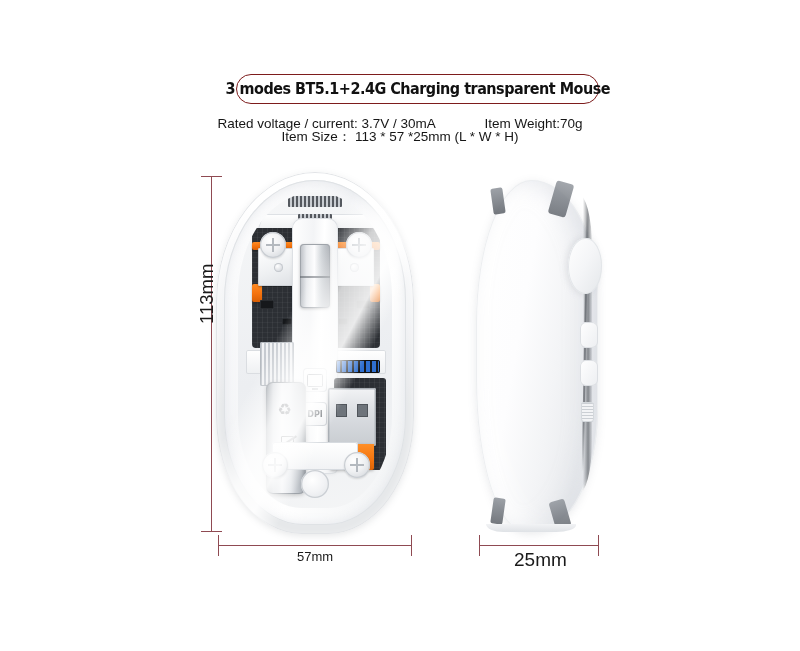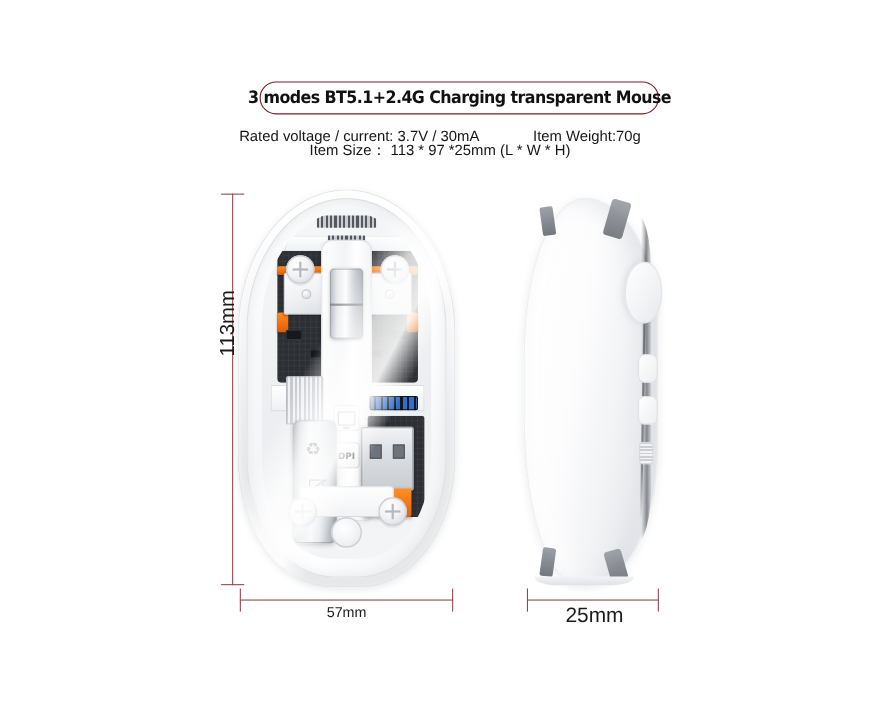--- a/index.html
+++ b/index.html
@@ -521,21 +521,21 @@
 <div id="title-banner">
   <span id="title-banner-text">3 modes BT5.1+2.4G Charging transparent Mouse</span>
 </div>
 
 <div class="spec-line" id="spec-line-1">
   <span>Rated voltage / current: 3.7V / 30mA</span>
   <span class="spec-gap"></span>
   <span>Item Weight:70g</span>
 </div>
 <div class="spec-line" id="spec-line-2">
-  <span>Item Size： 113 * 97 *25mm (L * W * H)</span>
+  <span>Item Size： 113 * 57 *25mm (L * W * H)</span>
 </div>
 
 <div class="dim-line dim-v" style="left:211px; top:176px; height:356px;"></div>
 <div class="dim-line dim-h" style="left:201px; top:176px; width:21px;"></div>
 <div class="dim-line dim-h" style="left:201px; top:531px; width:21px;"></div>
 <div class="dim-label" id="dim-label-113">113mm</div>
 
 <div class="dim-line dim-h" style="left:218px; top:545px; width:194px;"></div>
 <div class="dim-line dim-v" style="left:218px; top:535px; height:21px;"></div>
 <div class="dim-line dim-v" style="left:411px; top:535px; height:21px;"></div>

